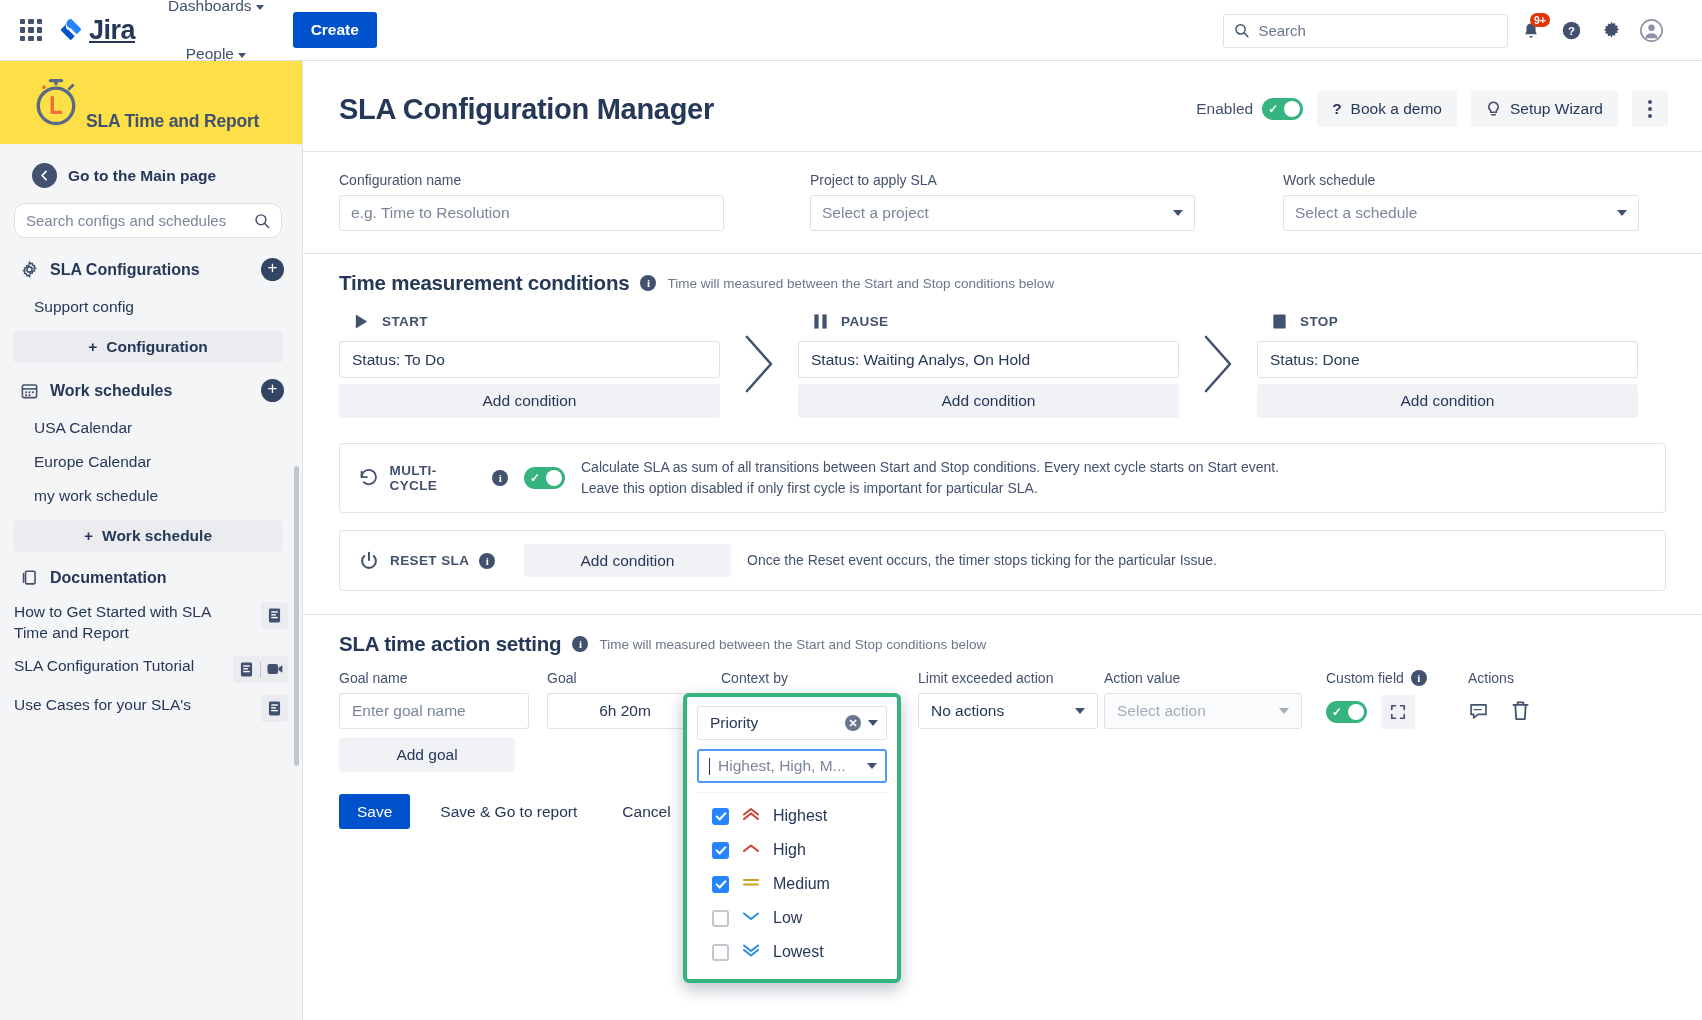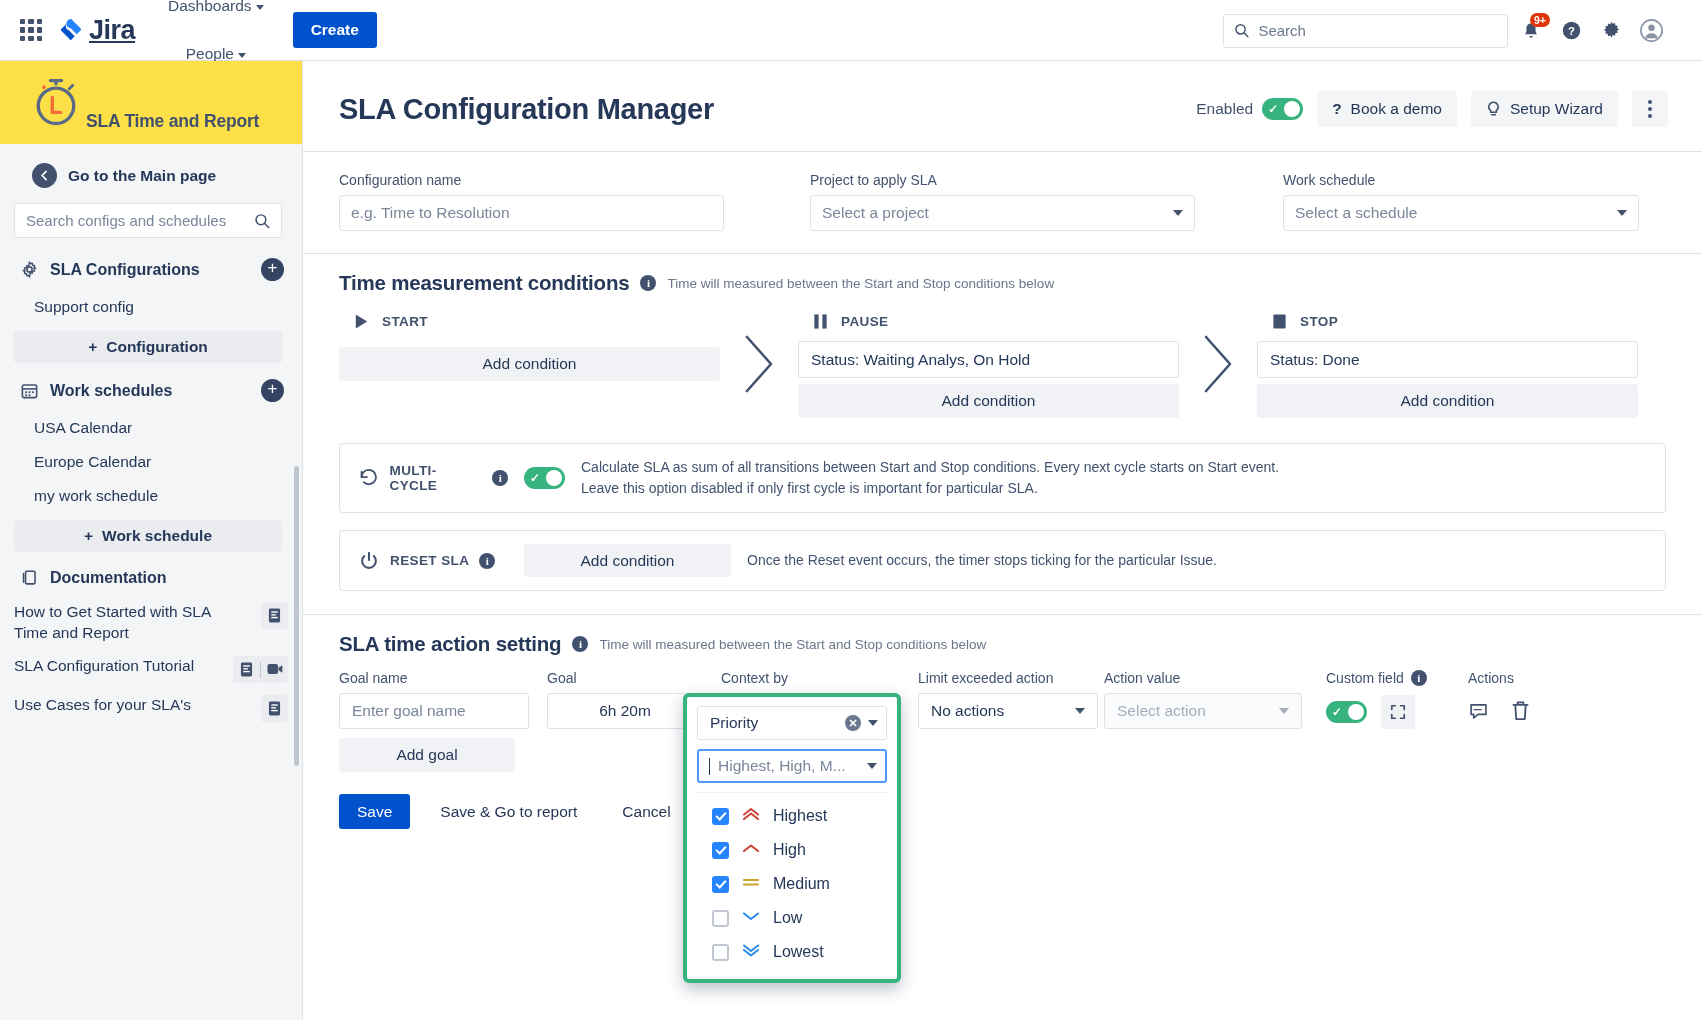--- a/index.html
+++ b/index.html
@@ -111,21 +111,21 @@
   }
   .back-circle {
     width: 25px; height: 25px; border-radius: 50%; background: #42526e;
     display: flex; align-items: center; justify-content: center; flex-shrink: 0;
   }
   .back-row span {
     font-size: 15.5px; font-weight: 600; color: #253858;
   }
   .side-search {
     margin: 4px 20px 8px 14px; height: 35px; background: #fff;
-    border: 1px solid #dfe1e6; border-radius: 3px;
+    border: 1px solid #dfe1e6; border-radius: 11px;
     display: flex; align-items: center; padding: 12px 11px; gap: 6px;
   }
   .side-search input {
     border: none; outline: none; font-size: 15px; color: #42526e;
     font-family: inherit; width: 100%; background: transparent;
   }
   .side-search input::placeholder { color: #7a869a; }
   .side-scroll {
     flex: 1; overflow: hidden; padding-bottom: 10px; position: relative;
   }
@@ -666,20 +666,21 @@
       </div>
 
       <div class="cond-grid">
         <div class="cond-col">
           <div class="cond-head">
             <svg width="17" height="17" viewBox="0 0 18 18">
               <path d="M3 1.5l12 7.5-12 7.5z" fill="#42526e"></path>
             </svg>
             <span class="lbl">START</span>
           </div>
+          <div class="cond-input">Status: To Do</div>
           <div class="cond-add">Add condition</div>
         </div>
 
         <div class="arrow-sep">
           <svg width="38" height="62" viewBox="0 0 38 62">
             <path d="M7 4l24 27-24 27" fill="none" stroke="#42526e" stroke-width="2.6" stroke-linecap="round" stroke-linejoin="round"></path>
           </svg>
         </div>
 
         <div class="cond-col">

